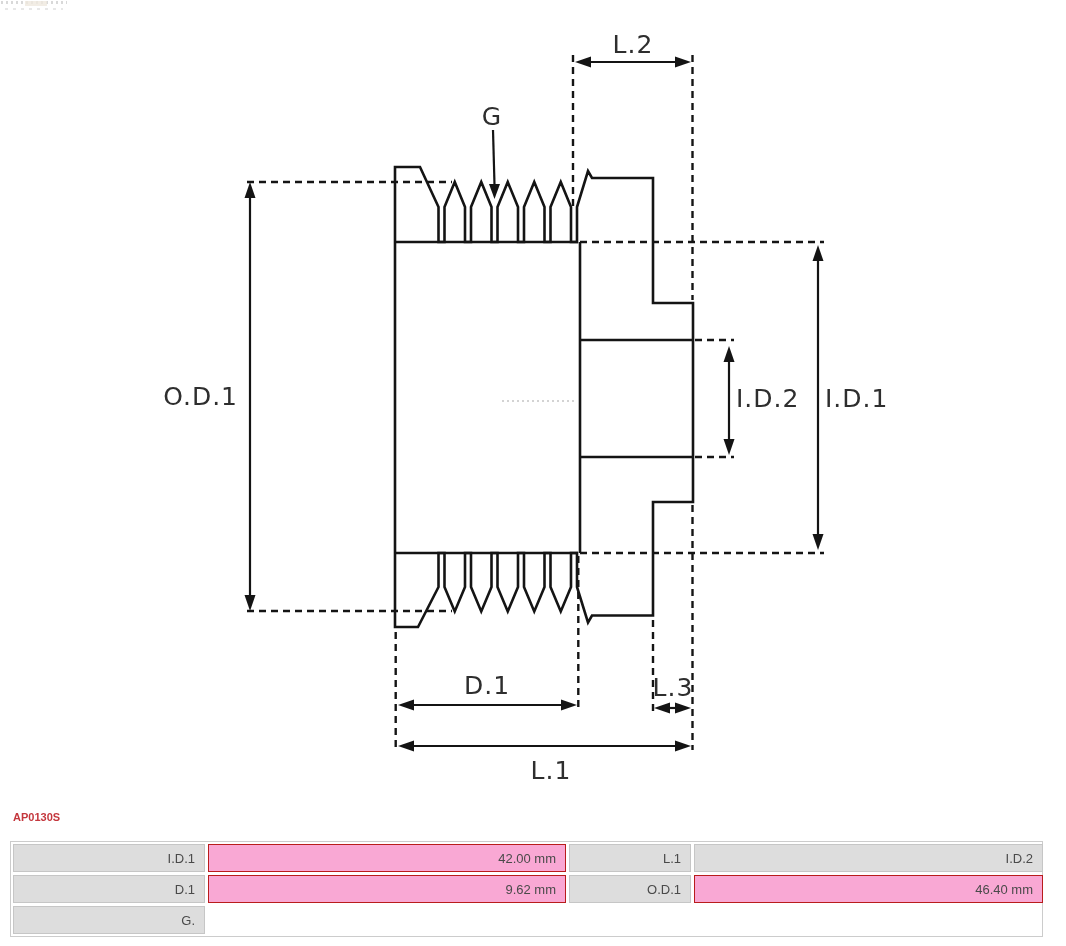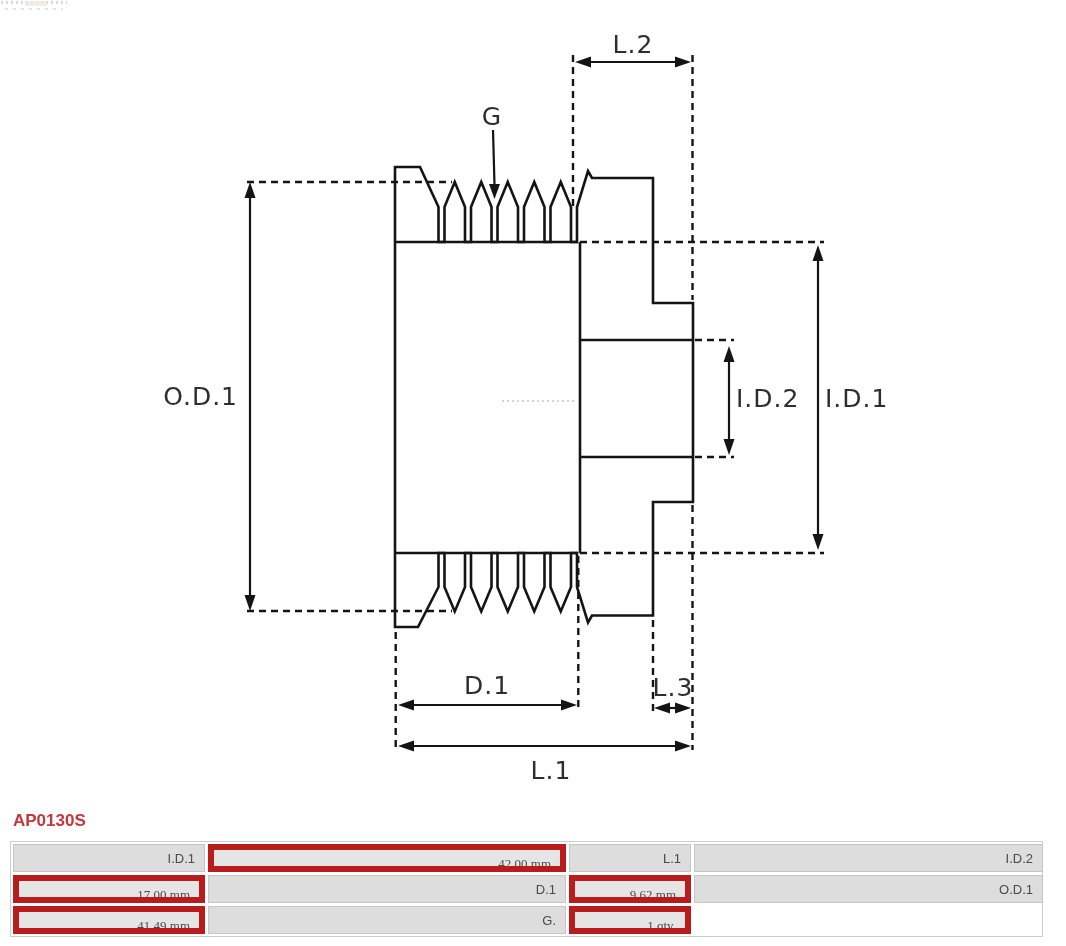--- a/index.html
+++ b/index.html
@@ -7,28 +7,28 @@
         font-family:"Liberation Sans",sans-serif;}
   
   .logo-remnant{position:absolute;left:1px;top:1px;width:66px;height:10px;}
   .logo-remnant .r1{position:absolute;left:0;top:0;width:66px;height:3px;
      background:repeating-linear-gradient(90deg,#cfcfcf 0 2px,transparent 2px 5px);opacity:.8;}
   .logo-remnant .r2{position:absolute;left:24px;top:0;width:22px;height:5px;background:#efe9df;opacity:.8;}
   .logo-remnant .r3{position:absolute;left:4px;top:7px;width:58px;height:2px;
      background:repeating-linear-gradient(90deg,#e7e7e7 0 3px,transparent 3px 8px);}
   svg text{font-family:"DejaVu Sans",sans-serif;fill:#2e2e2e;font-size:25px;letter-spacing:1px;}
   
-  .part-number{position:absolute;left:13px;top:811px;font-size:17px;font-weight:bold;color:#c4373d;}
+  .part-number{position:absolute;left:13px;top:811px;font-size:11px;font-weight:bold;color:#c4373d;}
   
   .spec-table{position:absolute;left:10px;top:841px;width:1033px;border:1px solid #cccccc;
       display:grid;grid-template-columns:192px 358px 122px 349px;gap:3px;padding:2px;box-sizing:border-box;}
   .cell{height:28px;line-height:28px;font-size:13px;color:#4a4a4a;text-align:right;
       padding-right:9px;box-sizing:border-box;overflow:hidden;}
   .cell.label{background:#dddddd;border:1px solid #c6c6c6;}
-  .cell.value{background:#e5e5e5;border:6px solid #b91c1c;font-family:Liberation Serif, serif;}
+  .cell.value{background:#f9a8d4;border:1px solid #b91c1c;}
 </style>
 </head>
 <body>
 
 <div class="page">
 
   <div class="logo-remnant">
     <div class="r1"></div>
       <div class="r2"></div>
       <div class="r3"></div>
@@ -124,23 +124,21 @@
 
   <div class="part-number">AP0130S</div>
 
   <div class="spec-table">
 
     <div class="cell label">I.D.1</div>
     <div class="cell value">42.00 mm</div>
     <div class="cell label">L.1</div>
 
     <div class="cell label">I.D.2</div>
-    <div class="cell value">17.00 mm</div>
     <div class="cell label">D.1</div>
     <div class="cell value">9.62 mm</div>
 
     <div class="cell label">O.D.1</div>
-    <div class="cell value">41.49 mm</div>
+    <div class="cell value">46.40 mm</div>
     <div class="cell label">G.</div>
-    <div class="cell value">1 qty.</div>
   </div>
 
 </div>
 
 </body></html>

